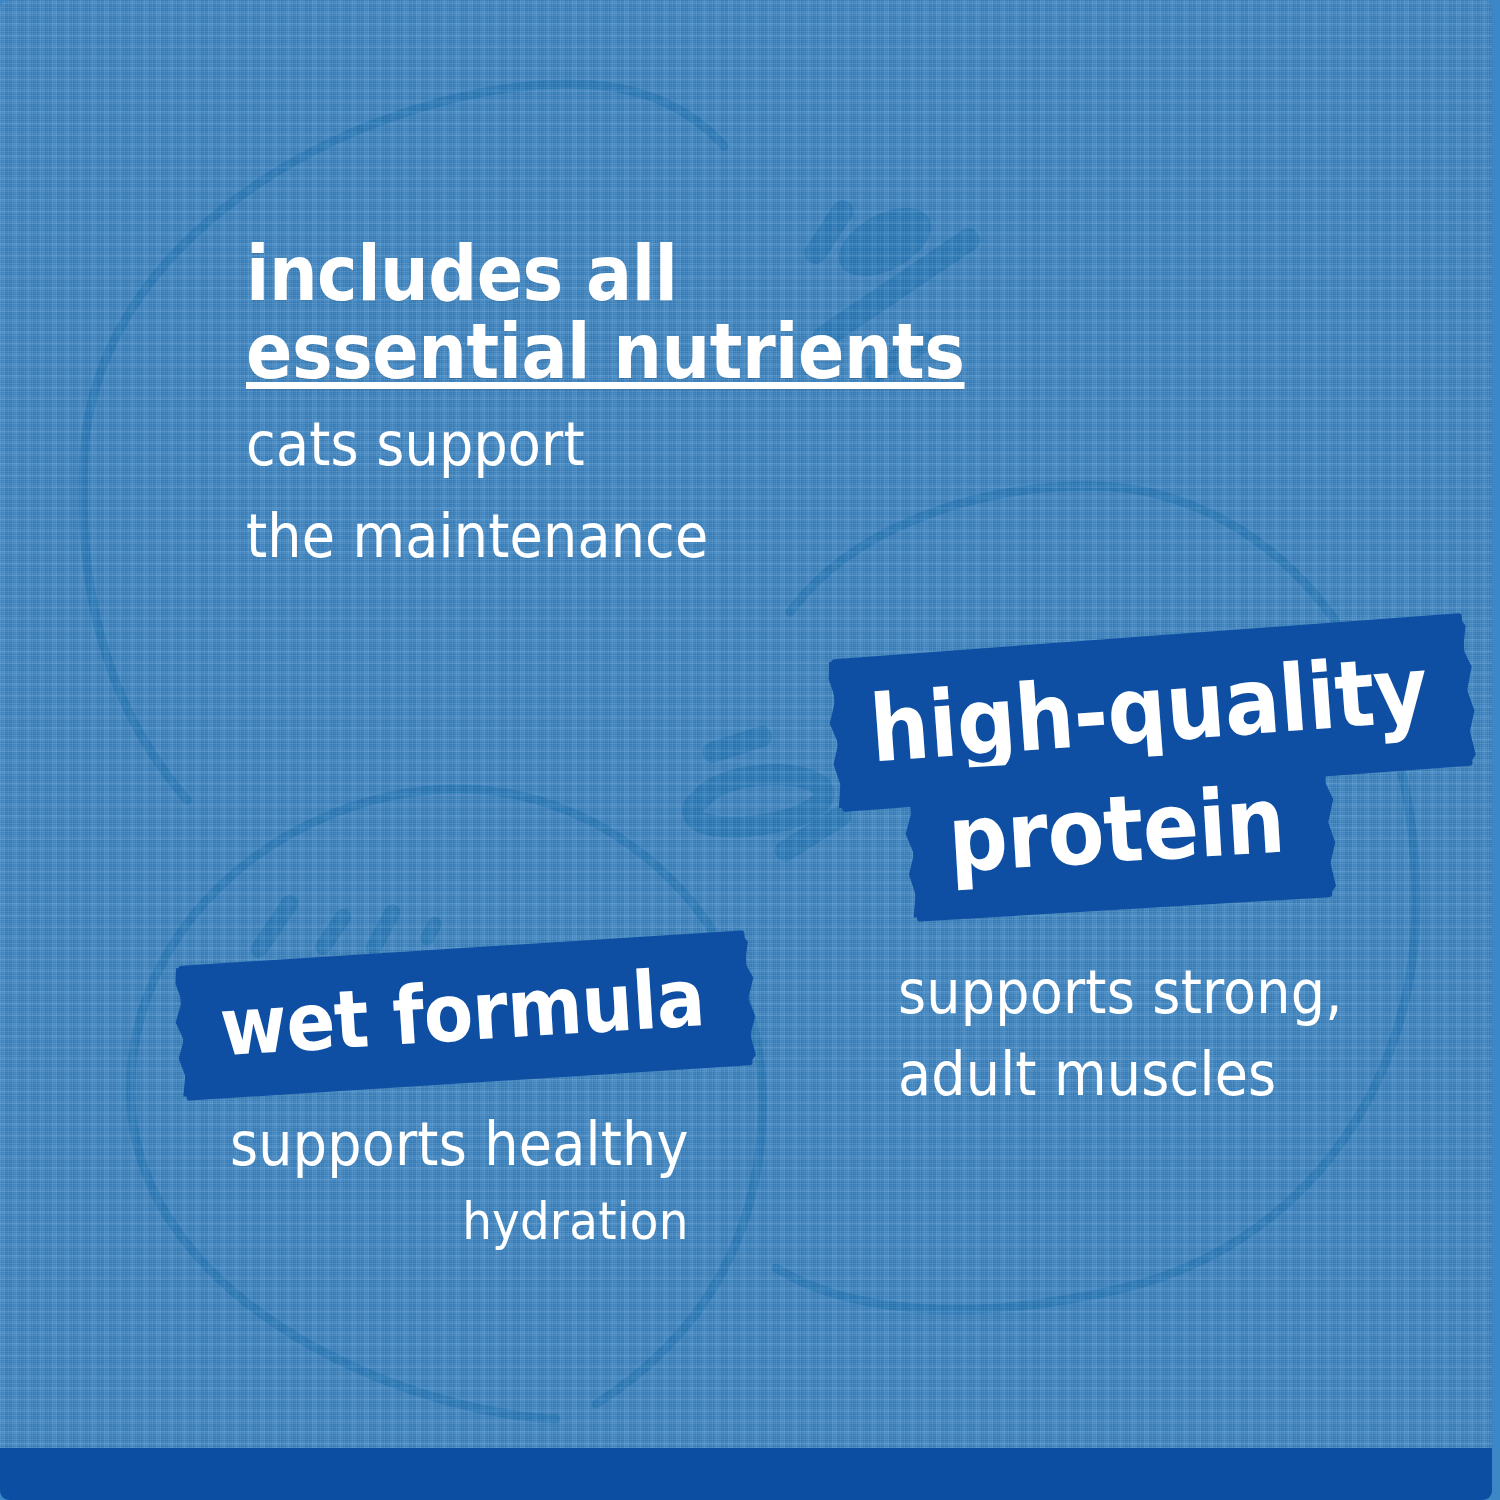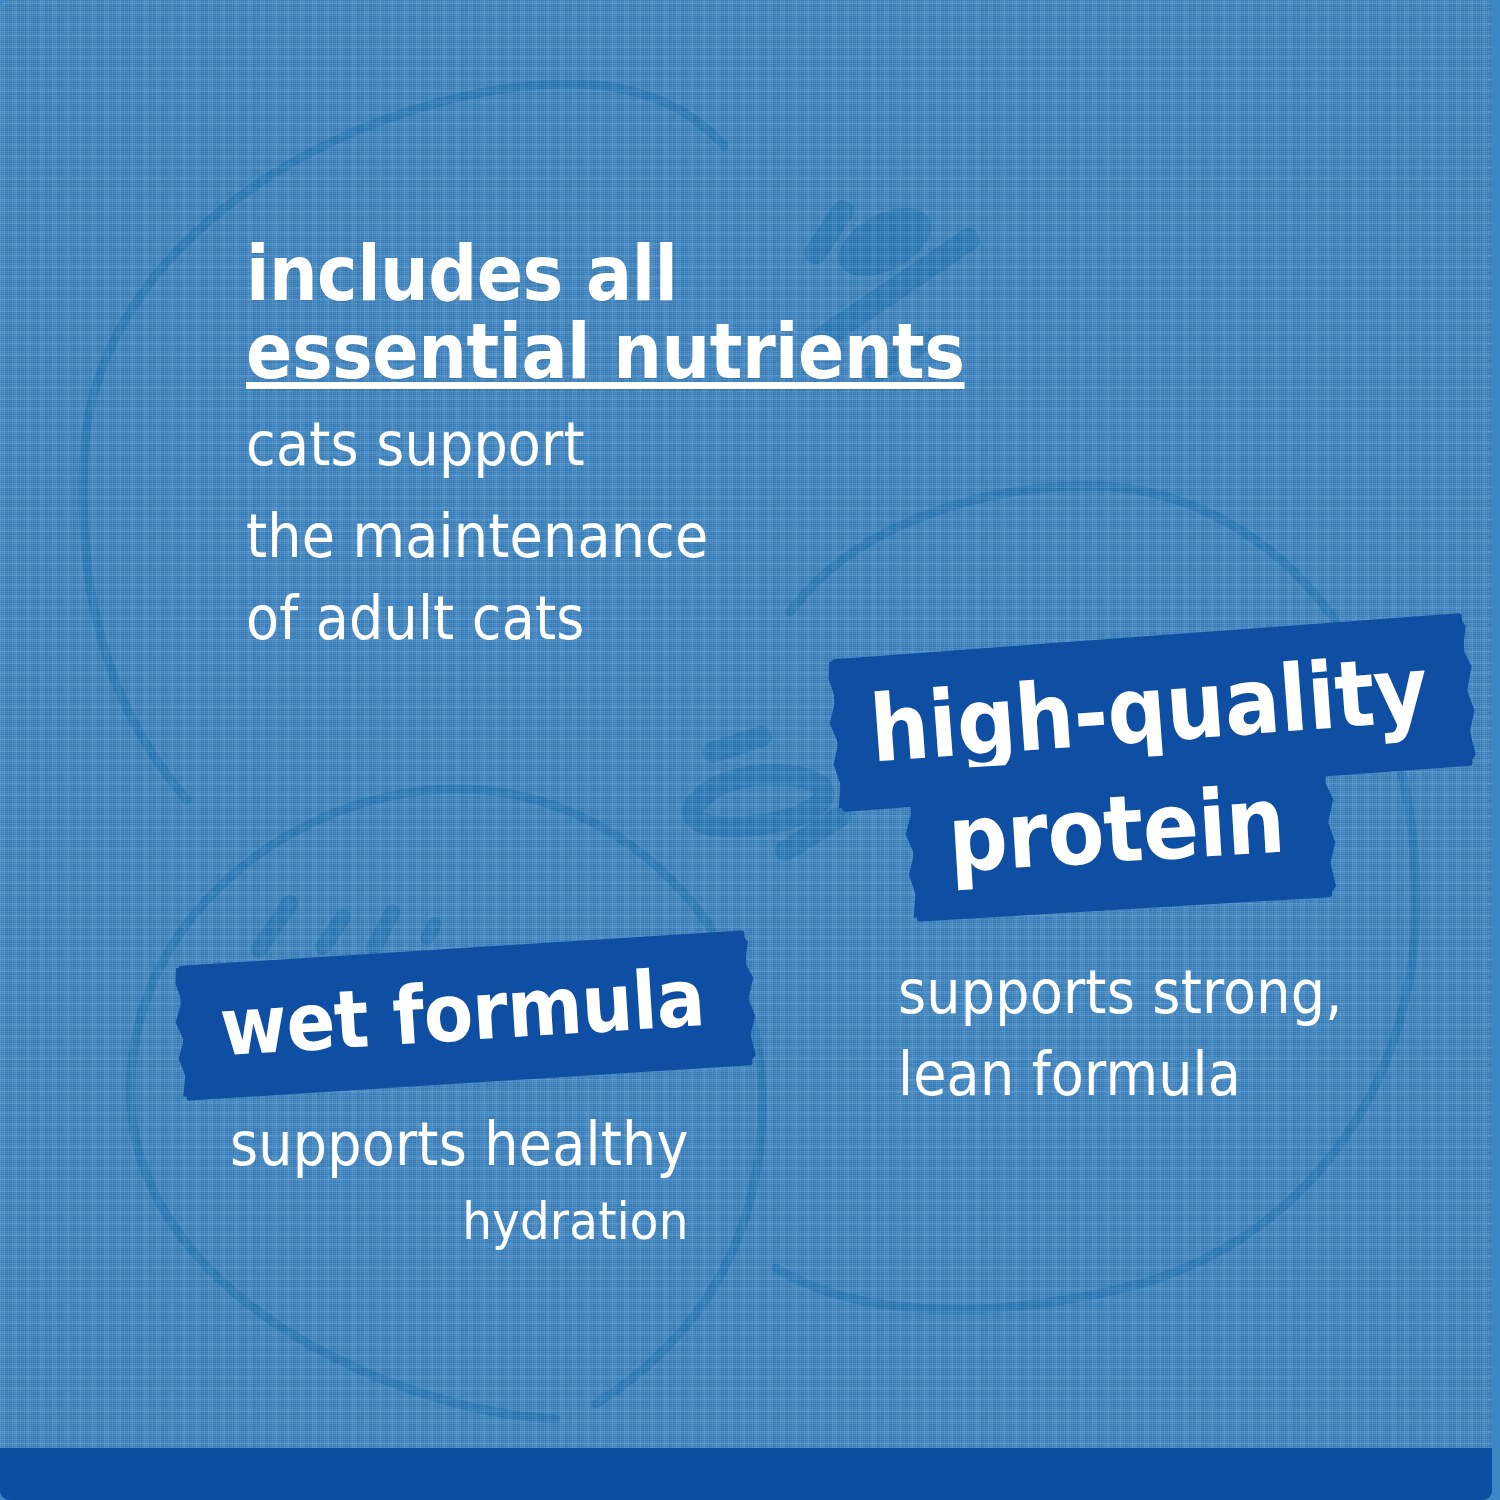--- a/index.html
+++ b/index.html
@@ -155,31 +155,30 @@
     </g>
   </svg>
 
   <div id="texture"></div>
 
   <div class="txtblock" style="left:246px;top:238px;">
     <div class="headline" style="font-size:76px;">includes all</div>
     <div class="headline" style="font-size:76px;margin-top:6px;text-decoration:underline;">essential nutrients</div>
     <div class="body-copy" style="font-size:60px;margin-top:22px;">cats support</div>
     <div class="body-copy" style="font-size:60px;margin-top:23px;">the maintenance</div>
-    <div class="body-copy" style="font-size:60px;margin-top:14px;">of adult cats</div>
   </div>
 
   <div class="badge-wrap" id="hq-badge">
     <div><span class="badge-line" id="hq-l1">high-quality</span></div>
     <div><span class="badge-line" id="hq-l2">protein</span></div>
   </div>
 
   <div class="txtblock" style="left:898px;top:958px;">
     <div class="body-copy" style="font-size:60px;">supports strong,</div>
-    <div class="body-copy" style="font-size:60px;margin-top:14px;">lean formula</div>
+    <div class="body-copy" style="font-size:60px;margin-top:14px;">adult muscles</div>
   </div>
 
   <div class="badge-wrap" id="wet-badge">
     <div><span class="badge-line" id="wet-l1">wet formula</span></div>
   </div>
 
   <div class="txtblock" style="left:230px;top:1110px;text-align:right;">
     <div class="body-copy" style="font-size:60px;">supports healthy</div>
     <div class="body-copy" style="font-size:52px;margin-top:14px;margin-left:12px;">hydration</div>
   </div>

